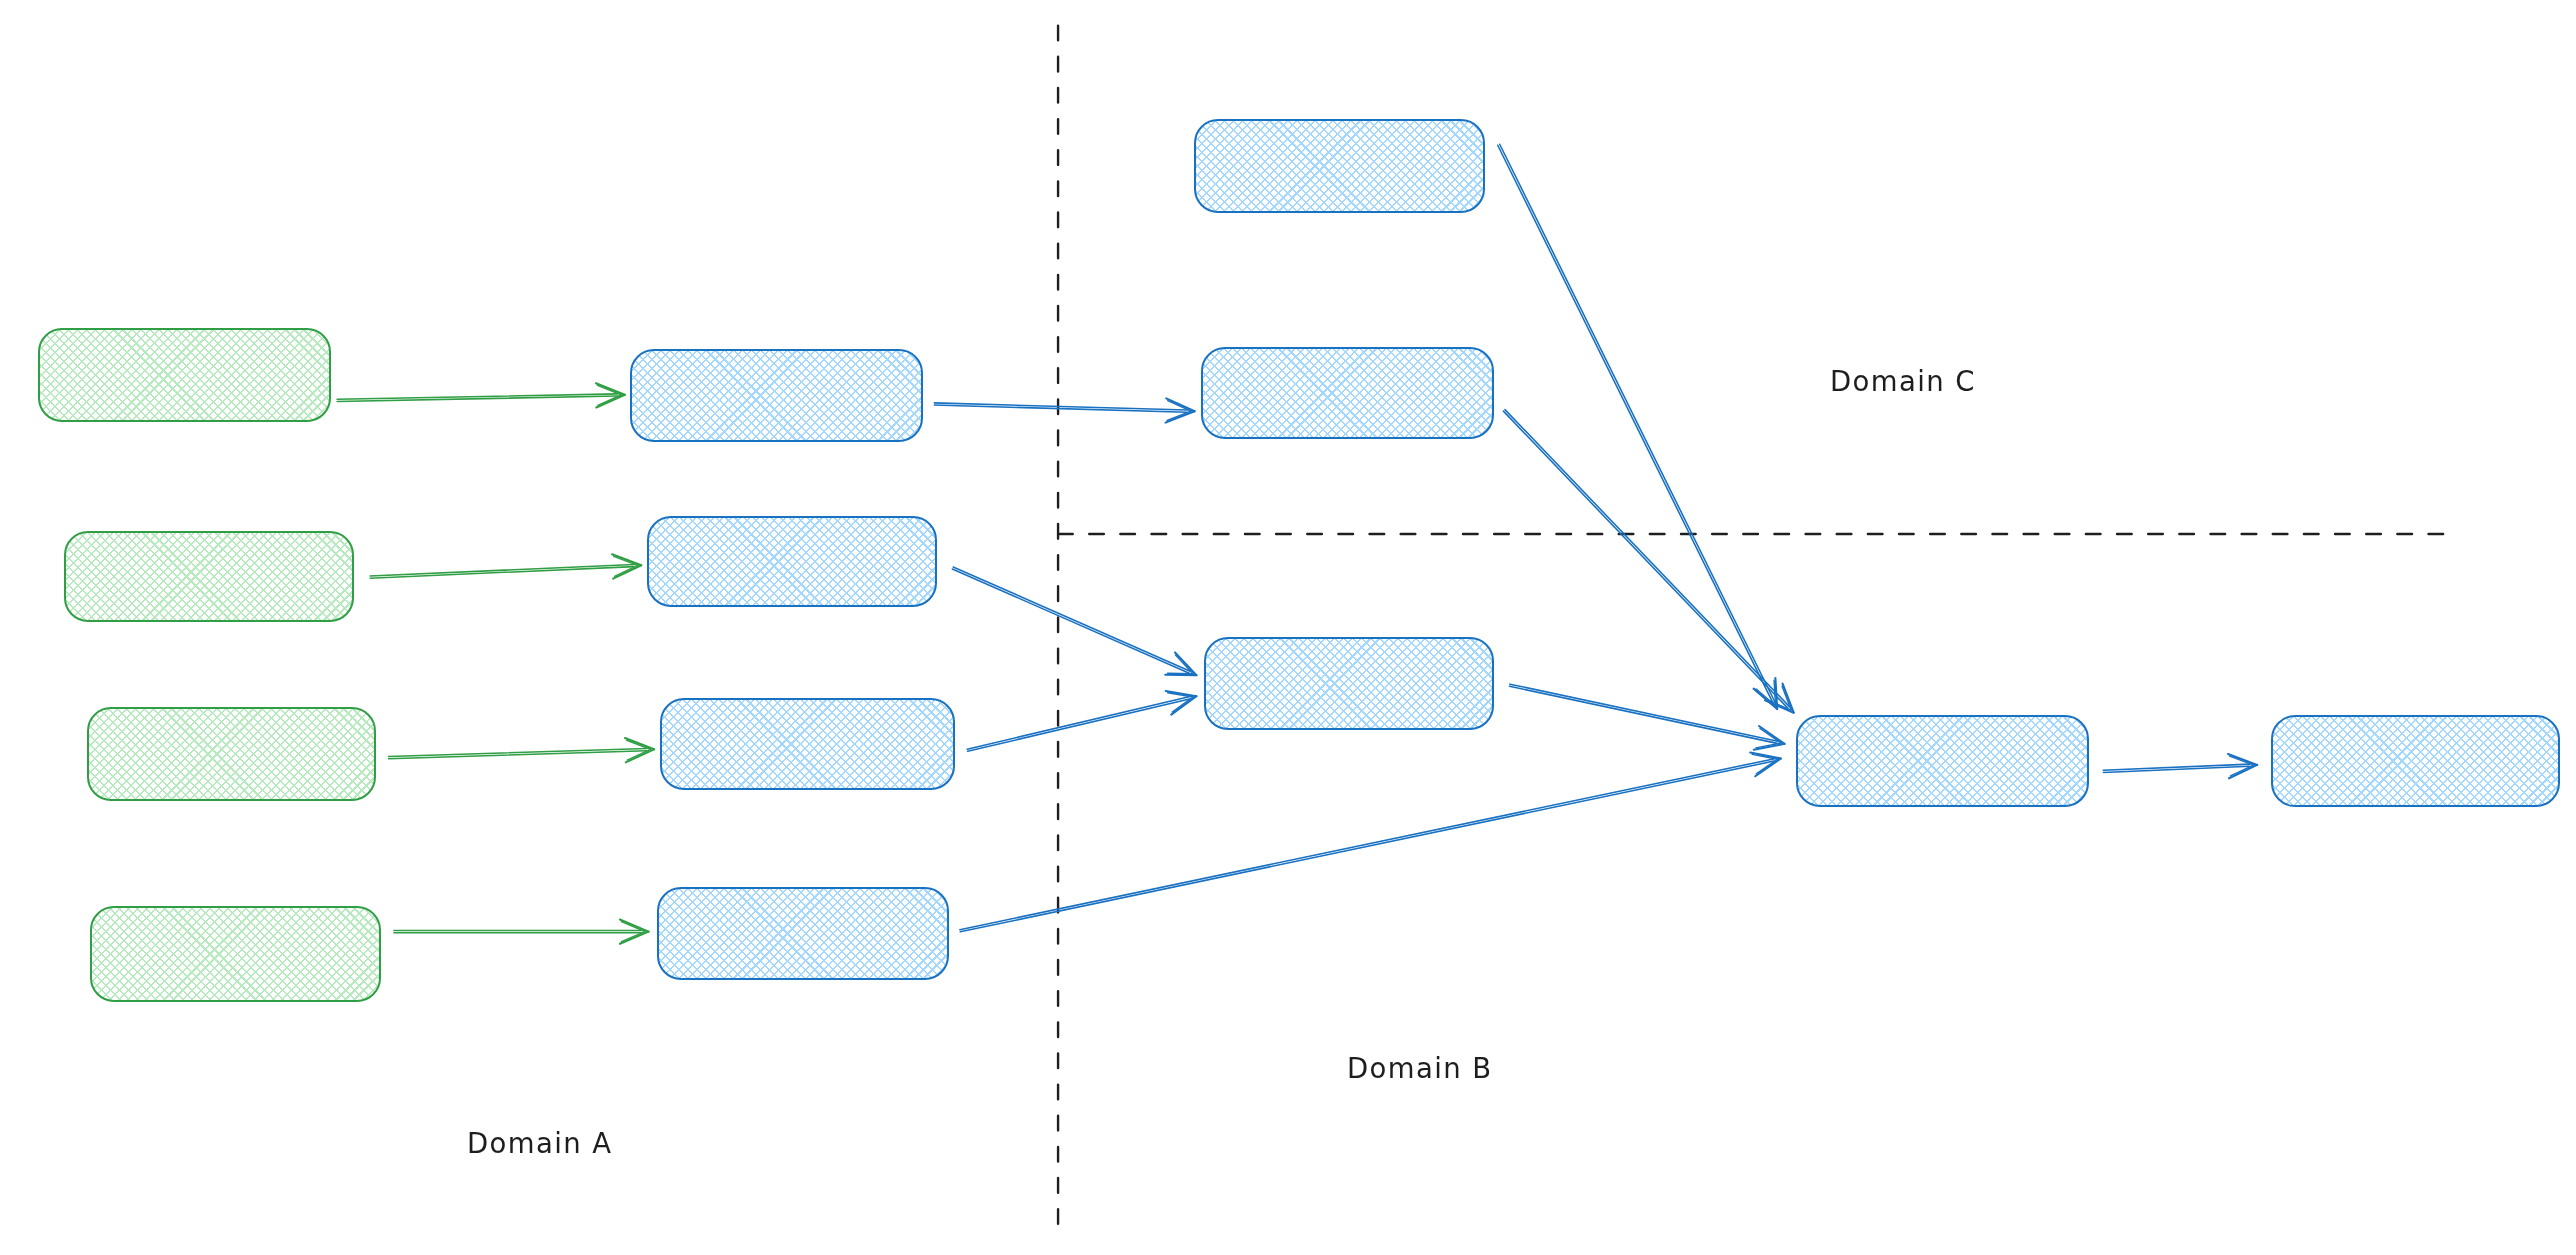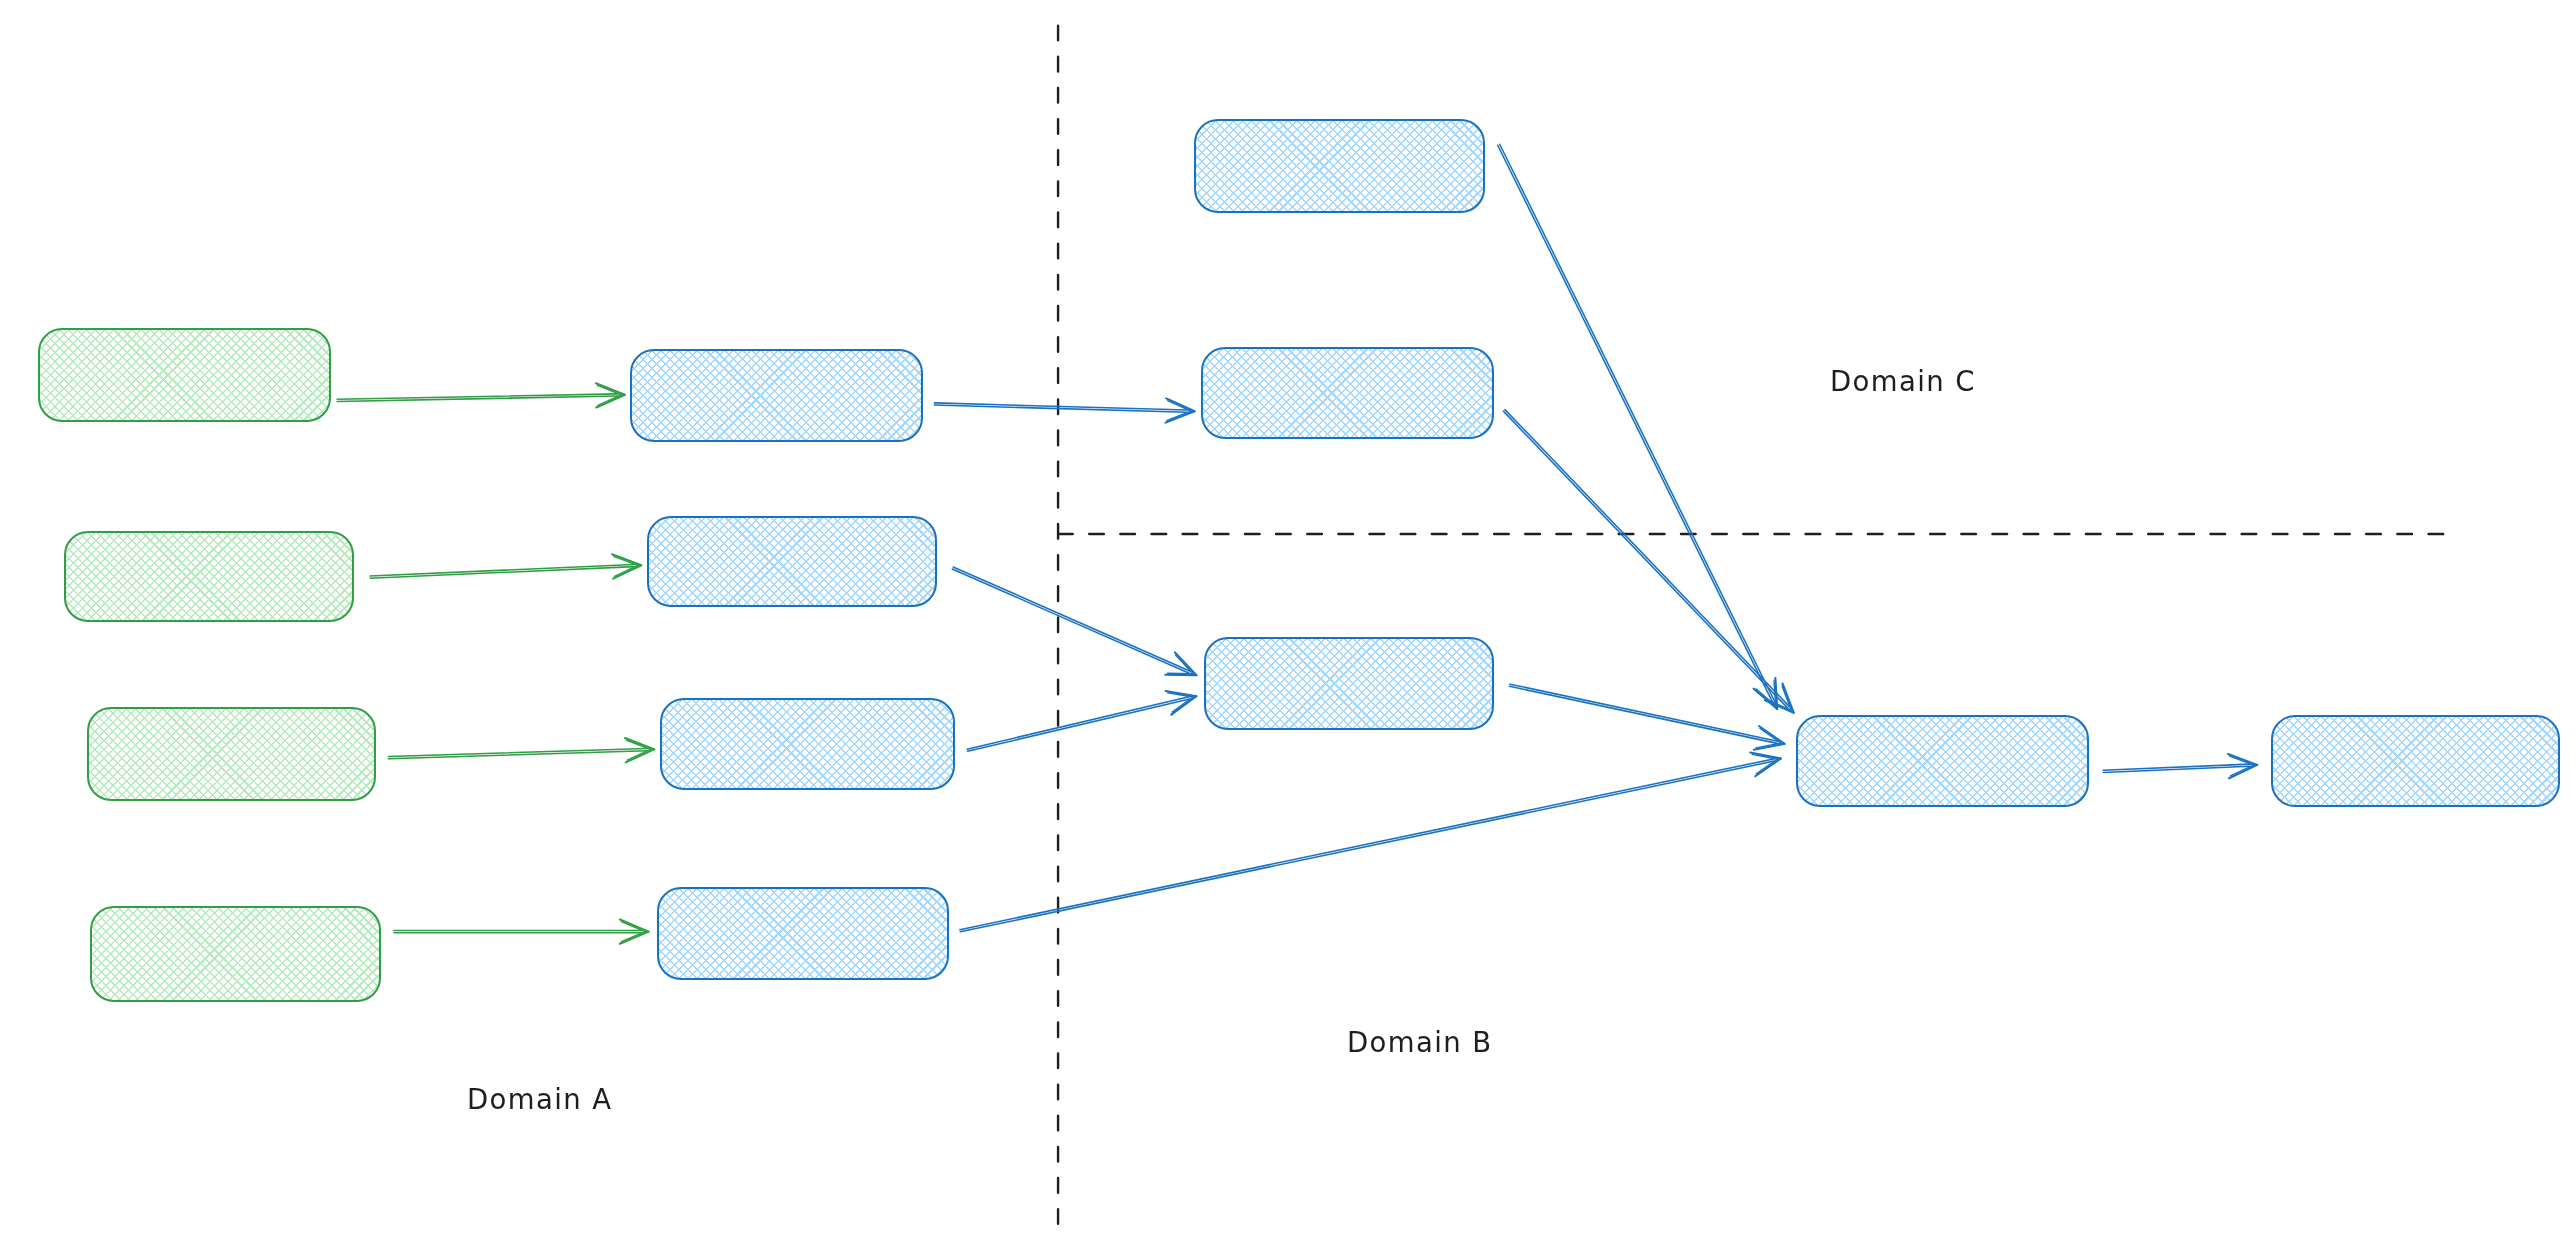--- a/index.html
+++ b/index.html
@@ -31,22 +31,22 @@
     font-size: 27.5px;
     font-weight: 400;
     letter-spacing: 1.4px;
     white-space: nowrap;
   }
 </style>
 </head>
 <body>
 
 <div id="canvas" style="width: 2576px; height: 1255px; background: rgb(255, 255, 255);">
-  <div class="label" style="left: 467px; top: 1083px; color: rgb(30, 30, 30);">Domain A</div>
-  <div class="label" style="left: 1347px; top: 1026px; color: rgb(30, 30, 30);">Domain B</div>
+  <div class="label" style="left: 467px; top: 1127px; color: rgb(30, 30, 30);">Domain A</div>
+  <div class="label" style="left: 1347px; top: 1052px; color: rgb(30, 30, 30);">Domain B</div>
   <div class="label" style="left: 1830px; top: 365px; color: rgb(30, 30, 30);">Domain C</div>
 <div class="node" style="left: 38px; top: 328px; width: 293px; height: 94px; border-color: rgb(47, 158, 68); background-image: repeating-linear-gradient(45deg, rgb(183, 235, 191) 0px, rgb(183, 235, 191) 1.5px, transparent 1.5px, transparent 6.4px), repeating-linear-gradient(135deg, rgb(183, 235, 191) 0px, rgb(183, 235, 191) 1.5px, transparent 1.5px, transparent 6.4px);"></div>
     <div class="node" style="left: 64px; top: 531px; width: 290px; height: 91px; border-color: rgb(47, 158, 68); background-image: repeating-linear-gradient(45deg, rgb(183, 235, 191) 0px, rgb(183, 235, 191) 1.5px, transparent 1.5px, transparent 6.4px), repeating-linear-gradient(135deg, rgb(183, 235, 191) 0px, rgb(183, 235, 191) 1.5px, transparent 1.5px, transparent 6.4px);"></div>
     <div class="node" style="left: 87px; top: 707px; width: 289px; height: 94px; border-color: rgb(47, 158, 68); background-image: repeating-linear-gradient(45deg, rgb(183, 235, 191) 0px, rgb(183, 235, 191) 1.5px, transparent 1.5px, transparent 6.4px), repeating-linear-gradient(135deg, rgb(183, 235, 191) 0px, rgb(183, 235, 191) 1.5px, transparent 1.5px, transparent 6.4px);"></div>
     <div class="node" style="left: 90px; top: 906px; width: 291px; height: 96px; border-color: rgb(47, 158, 68); background-image: repeating-linear-gradient(45deg, rgb(183, 235, 191) 0px, rgb(183, 235, 191) 1.5px, transparent 1.5px, transparent 6.4px), repeating-linear-gradient(135deg, rgb(183, 235, 191) 0px, rgb(183, 235, 191) 1.5px, transparent 1.5px, transparent 6.4px);"></div>
     <div class="node" style="left: 630px; top: 349px; width: 293px; height: 93px; border-color: rgb(25, 113, 194); background-image: repeating-linear-gradient(45deg, rgb(165, 216, 255) 0px, rgb(165, 216, 255) 1.5px, transparent 1.5px, transparent 6.4px), repeating-linear-gradient(135deg, rgb(165, 216, 255) 0px, rgb(165, 216, 255) 1.5px, transparent 1.5px, transparent 6.4px);"></div>
     <div class="node" style="left: 647px; top: 516px; width: 290px; height: 91px; border-color: rgb(25, 113, 194); background-image: repeating-linear-gradient(45deg, rgb(165, 216, 255) 0px, rgb(165, 216, 255) 1.5px, transparent 1.5px, transparent 6.4px), repeating-linear-gradient(135deg, rgb(165, 216, 255) 0px, rgb(165, 216, 255) 1.5px, transparent 1.5px, transparent 6.4px);"></div>
     <div class="node" style="left: 660px; top: 698px; width: 295px; height: 92px; border-color: rgb(25, 113, 194); background-image: repeating-linear-gradient(45deg, rgb(165, 216, 255) 0px, rgb(165, 216, 255) 1.5px, transparent 1.5px, transparent 6.4px), repeating-linear-gradient(135deg, rgb(165, 216, 255) 0px, rgb(165, 216, 255) 1.5px, transparent 1.5px, transparent 6.4px);"></div>
     <div class="node" style="left: 657px; top: 887px; width: 292px; height: 93px; border-color: rgb(25, 113, 194); background-image: repeating-linear-gradient(45deg, rgb(165, 216, 255) 0px, rgb(165, 216, 255) 1.5px, transparent 1.5px, transparent 6.4px), repeating-linear-gradient(135deg, rgb(165, 216, 255) 0px, rgb(165, 216, 255) 1.5px, transparent 1.5px, transparent 6.4px);"></div>
     <div class="node" style="left: 1194px; top: 119px; width: 291px; height: 94px; border-color: rgb(25, 113, 194); background-image: repeating-linear-gradient(45deg, rgb(165, 216, 255) 0px, rgb(165, 216, 255) 1.5px, transparent 1.5px, transparent 6.4px), repeating-linear-gradient(135deg, rgb(165, 216, 255) 0px, rgb(165, 216, 255) 1.5px, transparent 1.5px, transparent 6.4px);"></div>

